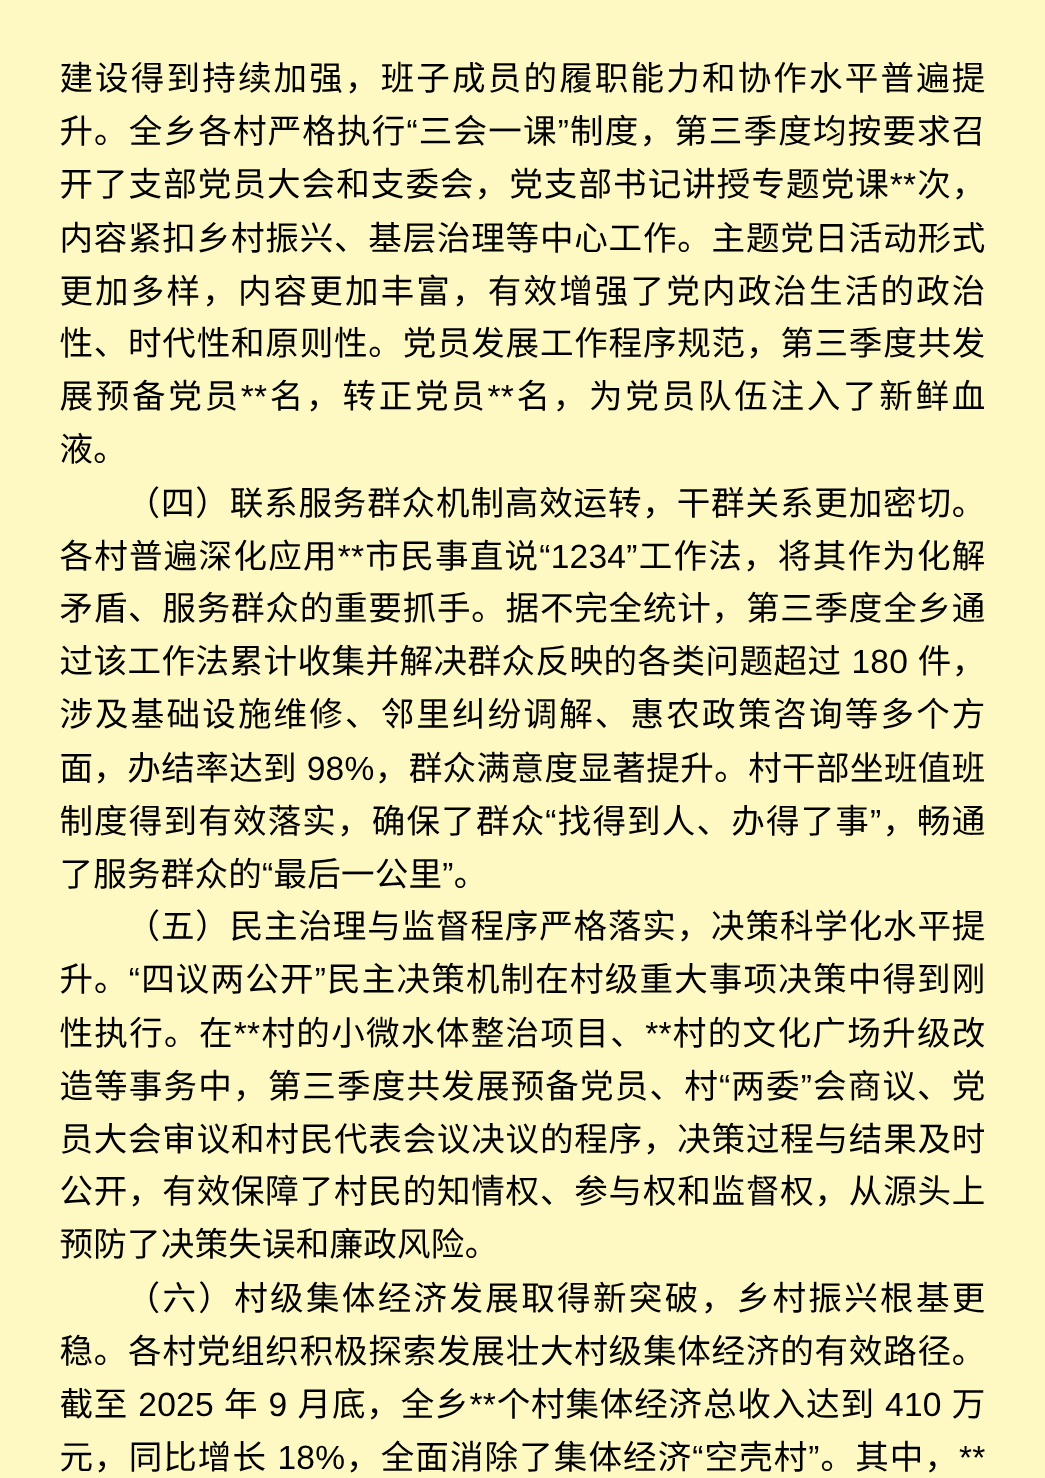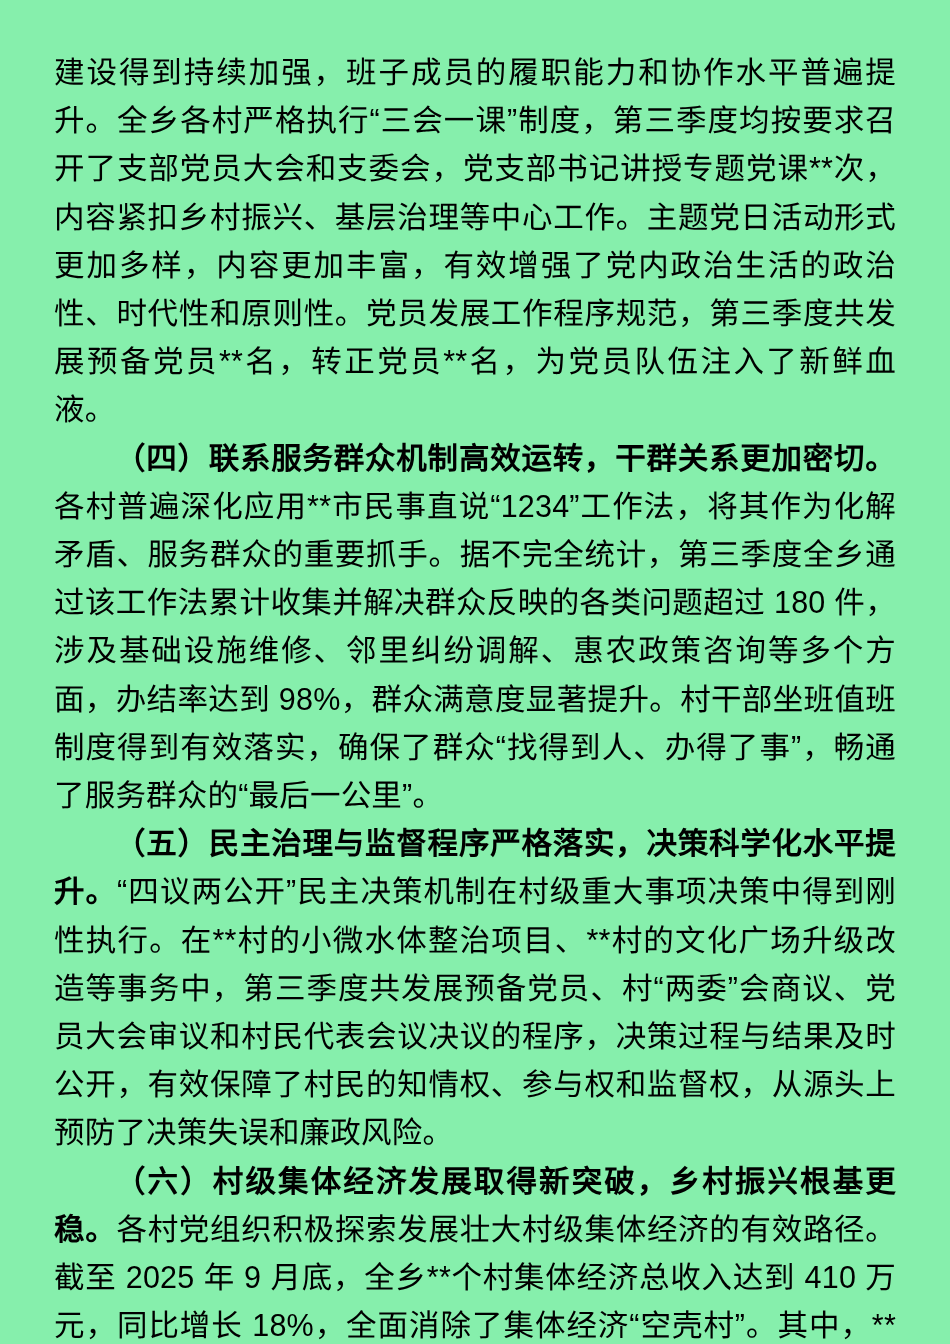--- a/index.html
+++ b/index.html
@@ -8,21 +8,21 @@
     padding: 0;
     background: #ffffff;
   }
   body {
     font-family: "Liberation Sans", "DejaVu Sans", sans-serif;
   }
   .page {
     position: relative;
     width: 950px;
     height: 1344px;
-    background: #86efac;
+    background: #fef9c3;
     overflow: hidden;
     box-sizing: border-box;
   }
   .doc-body {
     position: absolute;
     left: 54px;
     top: 48px;
     width: 842px;
   }
   .para {
@@ -37,21 +37,21 @@
     word-break: break-all;
     text-indent: 0;
   }
   .para.indented {
     text-indent: 2em;
   }
   .para + .para {
     margin-top: 0;
   }
   .lead {
-    font-weight: bold;
+    font-weight: normal;
   }
 </style>
 </head>
 <body>
 
 <div class="page">
   <div class="doc-body">
 
     <p class="para">
       <span>建设得到持续加强，班子成员的履职能力和协作水平普遍提升。全乡各村严格执行“三会一课”制度，第三季度均按要求召开了支部党员大会和支委会，党支部书记讲授专题党课**次，内容紧扣乡村振兴、基层治理等中心工作。主题党日活动形式更加多样，内容更加丰富，有效增强了党内政治生活的政治性、时代性和原则性。党员发展工作程序规范，第三季度共发展预备党员**名，转正党员**名，为党员队伍注入了新鲜血液。</span>

